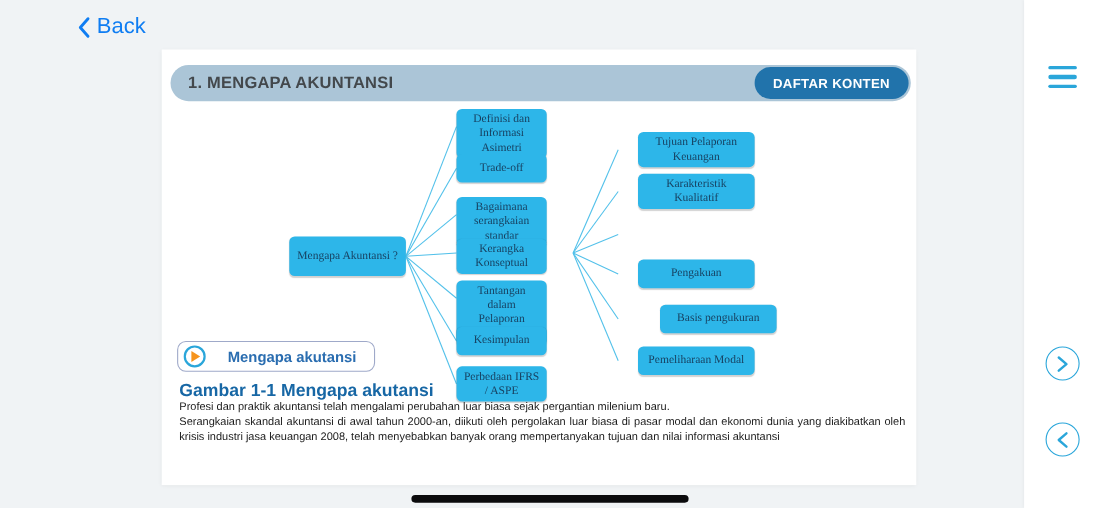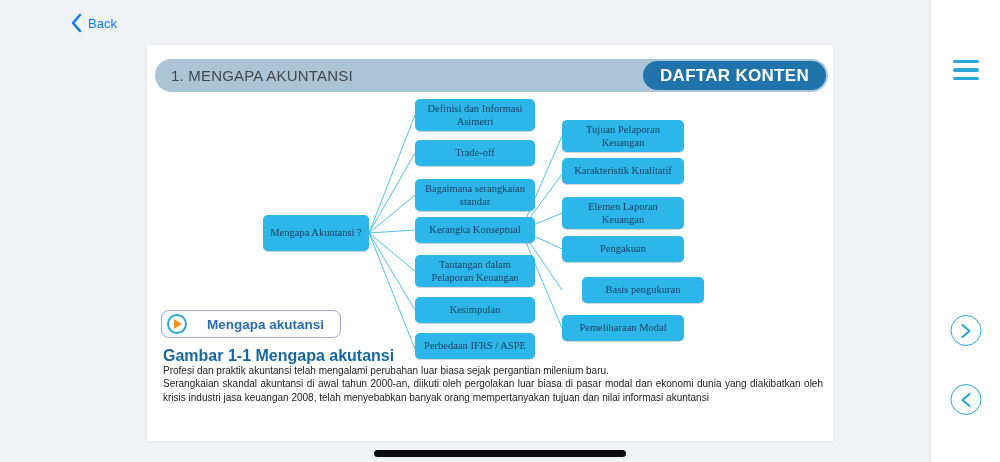--- a/index.html
+++ b/index.html
@@ -9,51 +9,51 @@
   }
   *{box-sizing:border-box;}
   html,body{margin:0;padding:0;}
   body{
     width:1000px;height:462px;position:relative;overflow:hidden;
     background:#f0f3f5;font-family:"Liberation Sans",sans-serif;
   }
   
   .back-btn{
     position:absolute;left:70px;top:13px;display:flex;align-items:center;gap:6px;
-    color:var(--accent);font-size:13px;cursor:pointer;
+    color:var(--accent);font-size:20px;cursor:pointer;
   }
   
   .card{
     position:absolute;left:147px;top:45px;width:686px;height:396px;background:#fff;
     box-shadow:0 1px 4px rgba(0,0,0,.06);
   }
   .section-header{
     position:absolute;left:8px;right:5px;top:14px;height:33px;
     background:var(--header_pill);border-radius:17px;
     display:flex;align-items:center;justify-content:space-between;
     padding:0 2px 0 16px;
   }
-  .page-title{font-size:15px;font-weight:normal;color:#43484c;letter-spacing:.2px;}
+  .page-title{font-size:15px;font-weight:bold;color:#43484c;letter-spacing:.2px;}
   .toc-button{
     background:var(--toc_button);color:#fff;border:none;border-radius:15px;
-    height:29px;padding:0 17px;font-size:17px;font-weight:bold;letter-spacing:.3px;
+    height:29px;padding:0 17px;font-size:12px;font-weight:bold;letter-spacing:.3px;
     font-family:"Liberation Sans",sans-serif;cursor:pointer;
   }
   
   .diagram{position:absolute;left:0;top:50px;width:686px;height:275px;}
   .diagram svg{position:absolute;left:0;top:0;pointer-events:none;}
   .node{
     position:absolute;background:var(--node_fill);color:var(--node_text);
     border-radius:5px;font-family:"Liberation Serif",serif;font-size:10.5px;
     line-height:1.25;text-align:center;display:flex;align-items:center;justify-content:center;
     padding:3px 6px;min-height:26px;box-shadow:0 1px 1px rgba(0,0,0,.18);z-index:1;
   }
   .node.root{left:116px;top:120px;width:106px;min-height:36px;}
-  .node.mid{left:268px;width:120px;}
-  .node.right{left:415px;width:122px;}
+  .node.mid{left:268px;width:82px;}
+  .node.right{left:433px;width:106px;}
   
   .audio-btn{
     position:absolute;left:14px;top:265px;height:28px;background:#fff;
     border:1px solid #9fa9c9;border-radius:8px;display:flex;align-items:center;gap:20px;
     padding:0 16px 0 5px;cursor:pointer;
   }
   .play-icon{
     width:20px;height:20px;border-radius:50%;border:2px solid var(--icon_blue);
     display:flex;align-items:center;justify-content:center;background:#fff;
   }
@@ -129,21 +129,20 @@
 
   <div class="node mid" style="top: 4px;">Definisi dan Informasi Asimetri</div>
       <div class="node mid" style="top: 45px;">Trade-off</div>
       <div class="node mid" style="top: 84px;">Bagaimana serangkaian standar</div>
       <div class="node mid" style="top: 122px;">Kerangka Konseptual</div>
       <div class="node mid" style="top: 160px;">Tantangan dalam Pelaporan Keuangan</div>
       <div class="node mid" style="top: 238px;">Perbedaan IFRS / ASPE</div>
       <div class="node mid" style="top: 202px;">Kesimpulan</div>
       <div class="node right" style="top: 25px;">Tujuan Pelaporan Keuangan</div>
       <div class="node right" style="top: 63px;">Karakteristik Kualitatif</div>
-      <div class="node right" style="top: 102px;">Elemen Laporan Keuangan</div>
       <div class="node right" style="top: 141px;">Pengakuan</div>
       <div class="node right" style="top: 182px; margin-left: 20px;">Basis pengukuran</div>
       <div class="node right" style="top: 220px;">Pemeliharaan Modal</div>
     </div>
 
   <div class="audio-btn">
     <span class="play-icon">
         <span class="tri"></span>
       </span>
     <span class="audio-label">Mengapa akutansi</span>

